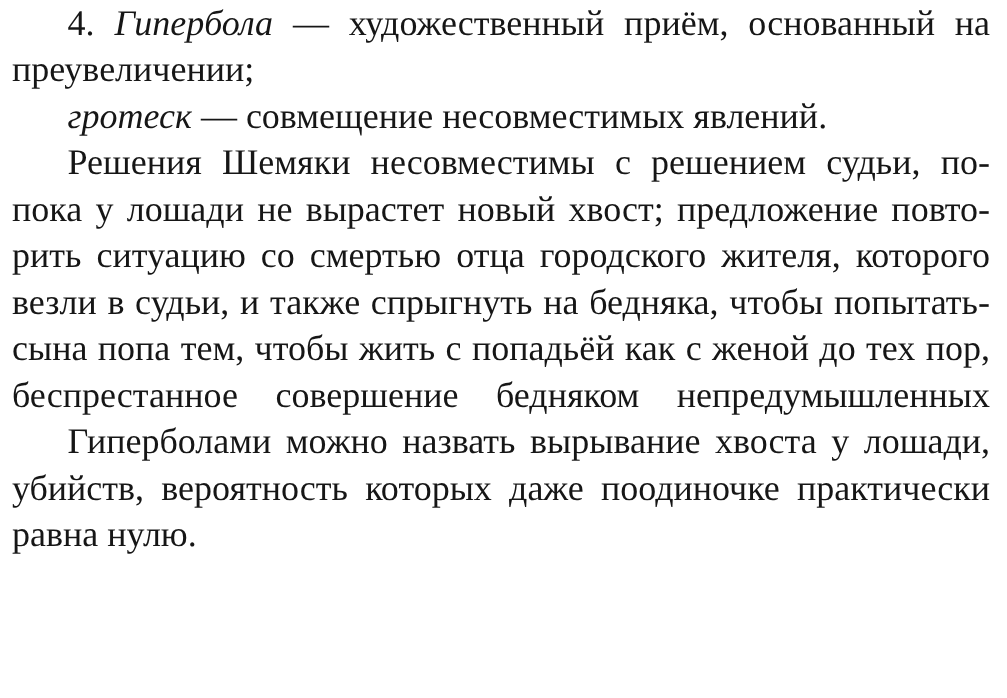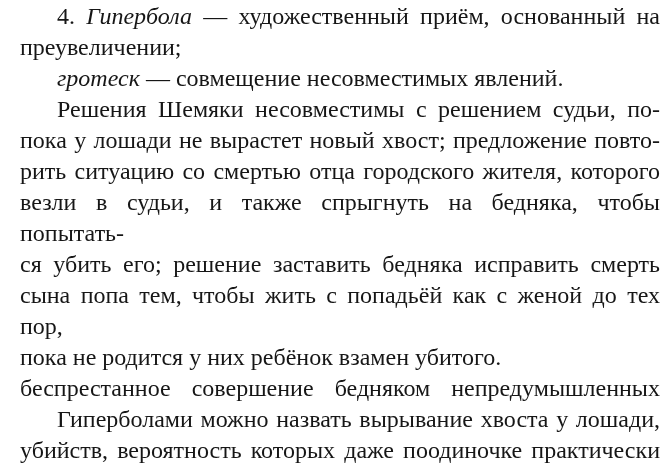--- a/index.html
+++ b/index.html
@@ -13,21 +13,21 @@
   .page {
     width: 671px;
     height: 465px;
     padding: 1px 11px 0 8px;
     font-family: "Liberation Serif", "DejaVu Serif", serif;
     font-size: 24px;
     line-height: 31px;
     color: #161616;
   }
   .paragraph { margin: 0; }
-  .line { text-align: left; margin-left: 12px; }
+  .line { text-align: left; }
   .line.just {
     text-align: justify;
     text-align-last: justify;
   }
   .line.indent { text-indent: 37px; }
   .seg.italic { font-style: italic; }
 </style>
 </head>
 <body>
 
@@ -37,23 +37,21 @@
       <div class="line"><span class="seg">преувеличении;</span></div>
     </div>
     <div class="paragraph">
       <div class="line indent"><span class="seg italic">гротеск</span><span class="seg"> — совмещение несовместимых явлений.</span></div>
     </div>
     <div class="paragraph">
       <div class="line indent just"><span class="seg">Решения Шемяки несовместимы с решением судьи, по-</span></div>
       <div class="line just"><span class="seg">пока у лошади не вырастет новый хвост; предложение повто-</span></div>
       <div class="line just"><span class="seg">рить ситуацию со смертью отца городского жителя, которого</span></div>
       <div class="line just"><span class="seg">везли в судьи, и также спрыгнуть на бедняка, чтобы попытать-</span></div>
-      <div class="line just"><span class="seg">ся убить его; решение заставить бедняка исправить смерть</span></div>
       <div class="line just"><span class="seg">сына попа тем, чтобы жить с попадьёй как с женой до тех пор,</span></div>
-      <div class="line"><span class="seg">пока не родится у них ребёнок взамен убитого.</span></div>
     </div>
     <div class="paragraph">
       <div class="line just"><span class="seg">беспрестанное совершение бедняком непредумышленных</span></div>
       <div class="line indent just"><span class="seg">Гиперболами можно назвать вырывание хвоста у лошади,</span></div>
       <div class="line just"><span class="seg">убийств, вероятность которых даже поодиночке практически</span></div>
       <div class="line"><span class="seg">равна нулю.</span></div>
     </div>
   </div>
 
 </body></html>

